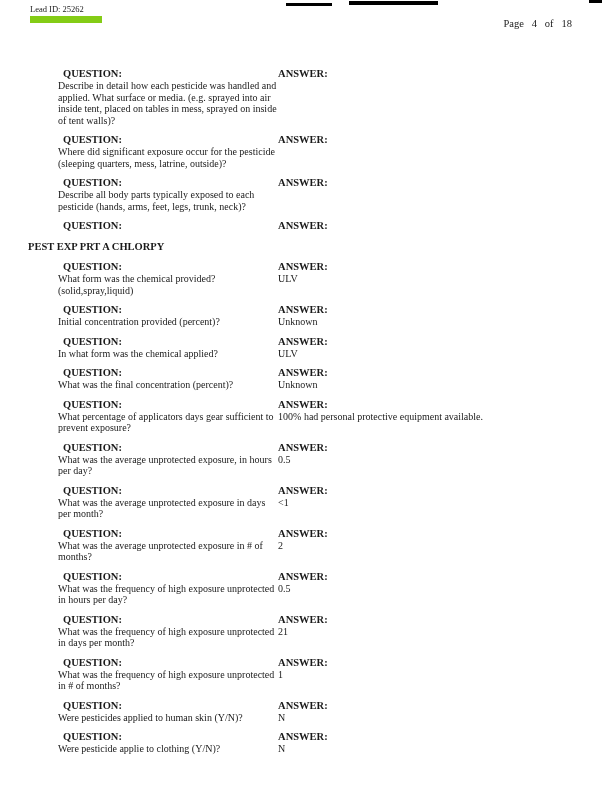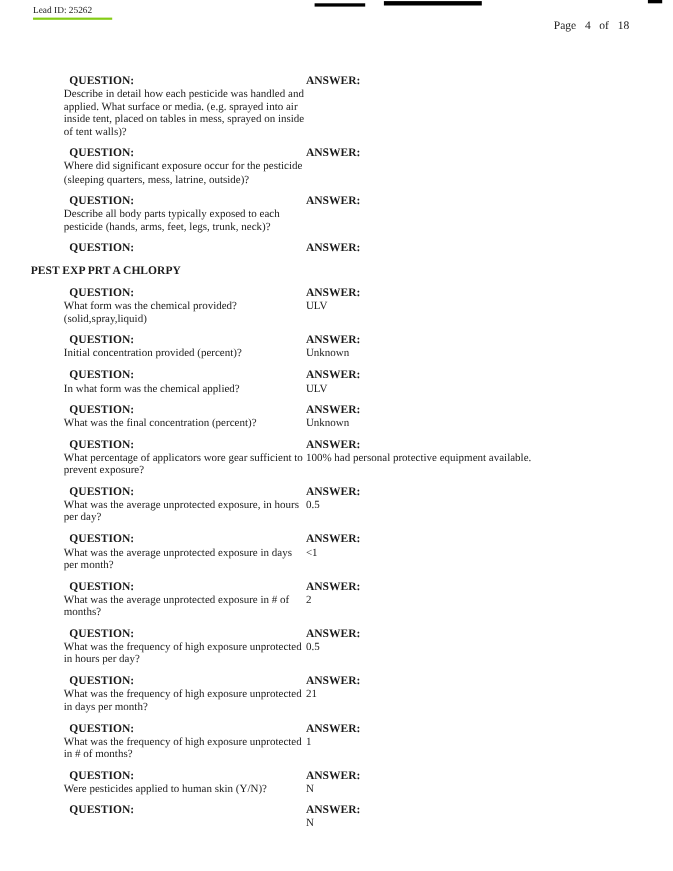--- a/index.html
+++ b/index.html
@@ -18,21 +18,21 @@
   .art1 { left: 286px; top: 3px; width: 46px; height: 3px; }
   .art2 { left: 349px; top: 1px; width: 89px; height: 4px; }
   .art3 { left: 589px; top: 0px; width: 13px; height: 3px; }
 
   .lead-id {
     position: absolute;
     left: 30px;
     top: 4px;
     font-size: 8.5px;
     line-height: 10px;
-    border-bottom: 2px solid #84cc16;
+    border-bottom: 7px solid #84cc16;
     padding: 0 18px 2px 0;
     white-space: pre;
   }
   .page-num {
     position: absolute;
     right: 40px;
     top: 18px;
     font-size: 10.5px;
     white-space: pre;
     margin-left: 44px;
@@ -166,21 +166,21 @@
     </div>
     <div class="a-col">
       <div class="a-label">ANSWER:</div>
       <div class="a-text">Unknown</div>
     </div>
   </div>
 
   <div class="qa-row">
     <div class="q-col">
       <div class="q-label">QUESTION:</div>
-      <div class="q-text">What percentage of applicators wore gear sufficient to prevent exposure?</div>
+      <div class="q-text">What percentage of applicators days gear sufficient to prevent exposure?</div>
     </div>
     <div class="a-col">
       <div class="a-label">ANSWER:</div>
       <div class="a-text">100% had personal protective equipment available.</div>
     </div>
   </div>
 
   <div class="qa-row">
     <div class="q-col">
       <div class="q-label">QUESTION:</div>
@@ -254,20 +254,21 @@
     </div>
     <div class="a-col">
       <div class="a-label">ANSWER:</div>
       <div class="a-text">N</div>
     </div>
   </div>
 
   <div class="qa-row">
     <div class="q-col">
       <div class="q-label">QUESTION:</div>
+      <div class="q-text">Were pesticide applie to clothing (Y/N)?</div>
     </div>
     <div class="a-col">
       <div class="a-label">ANSWER:</div>
       <div class="a-text">N</div>
     </div>
   </div>
 </div>
 </div>
 
 </body></html>

